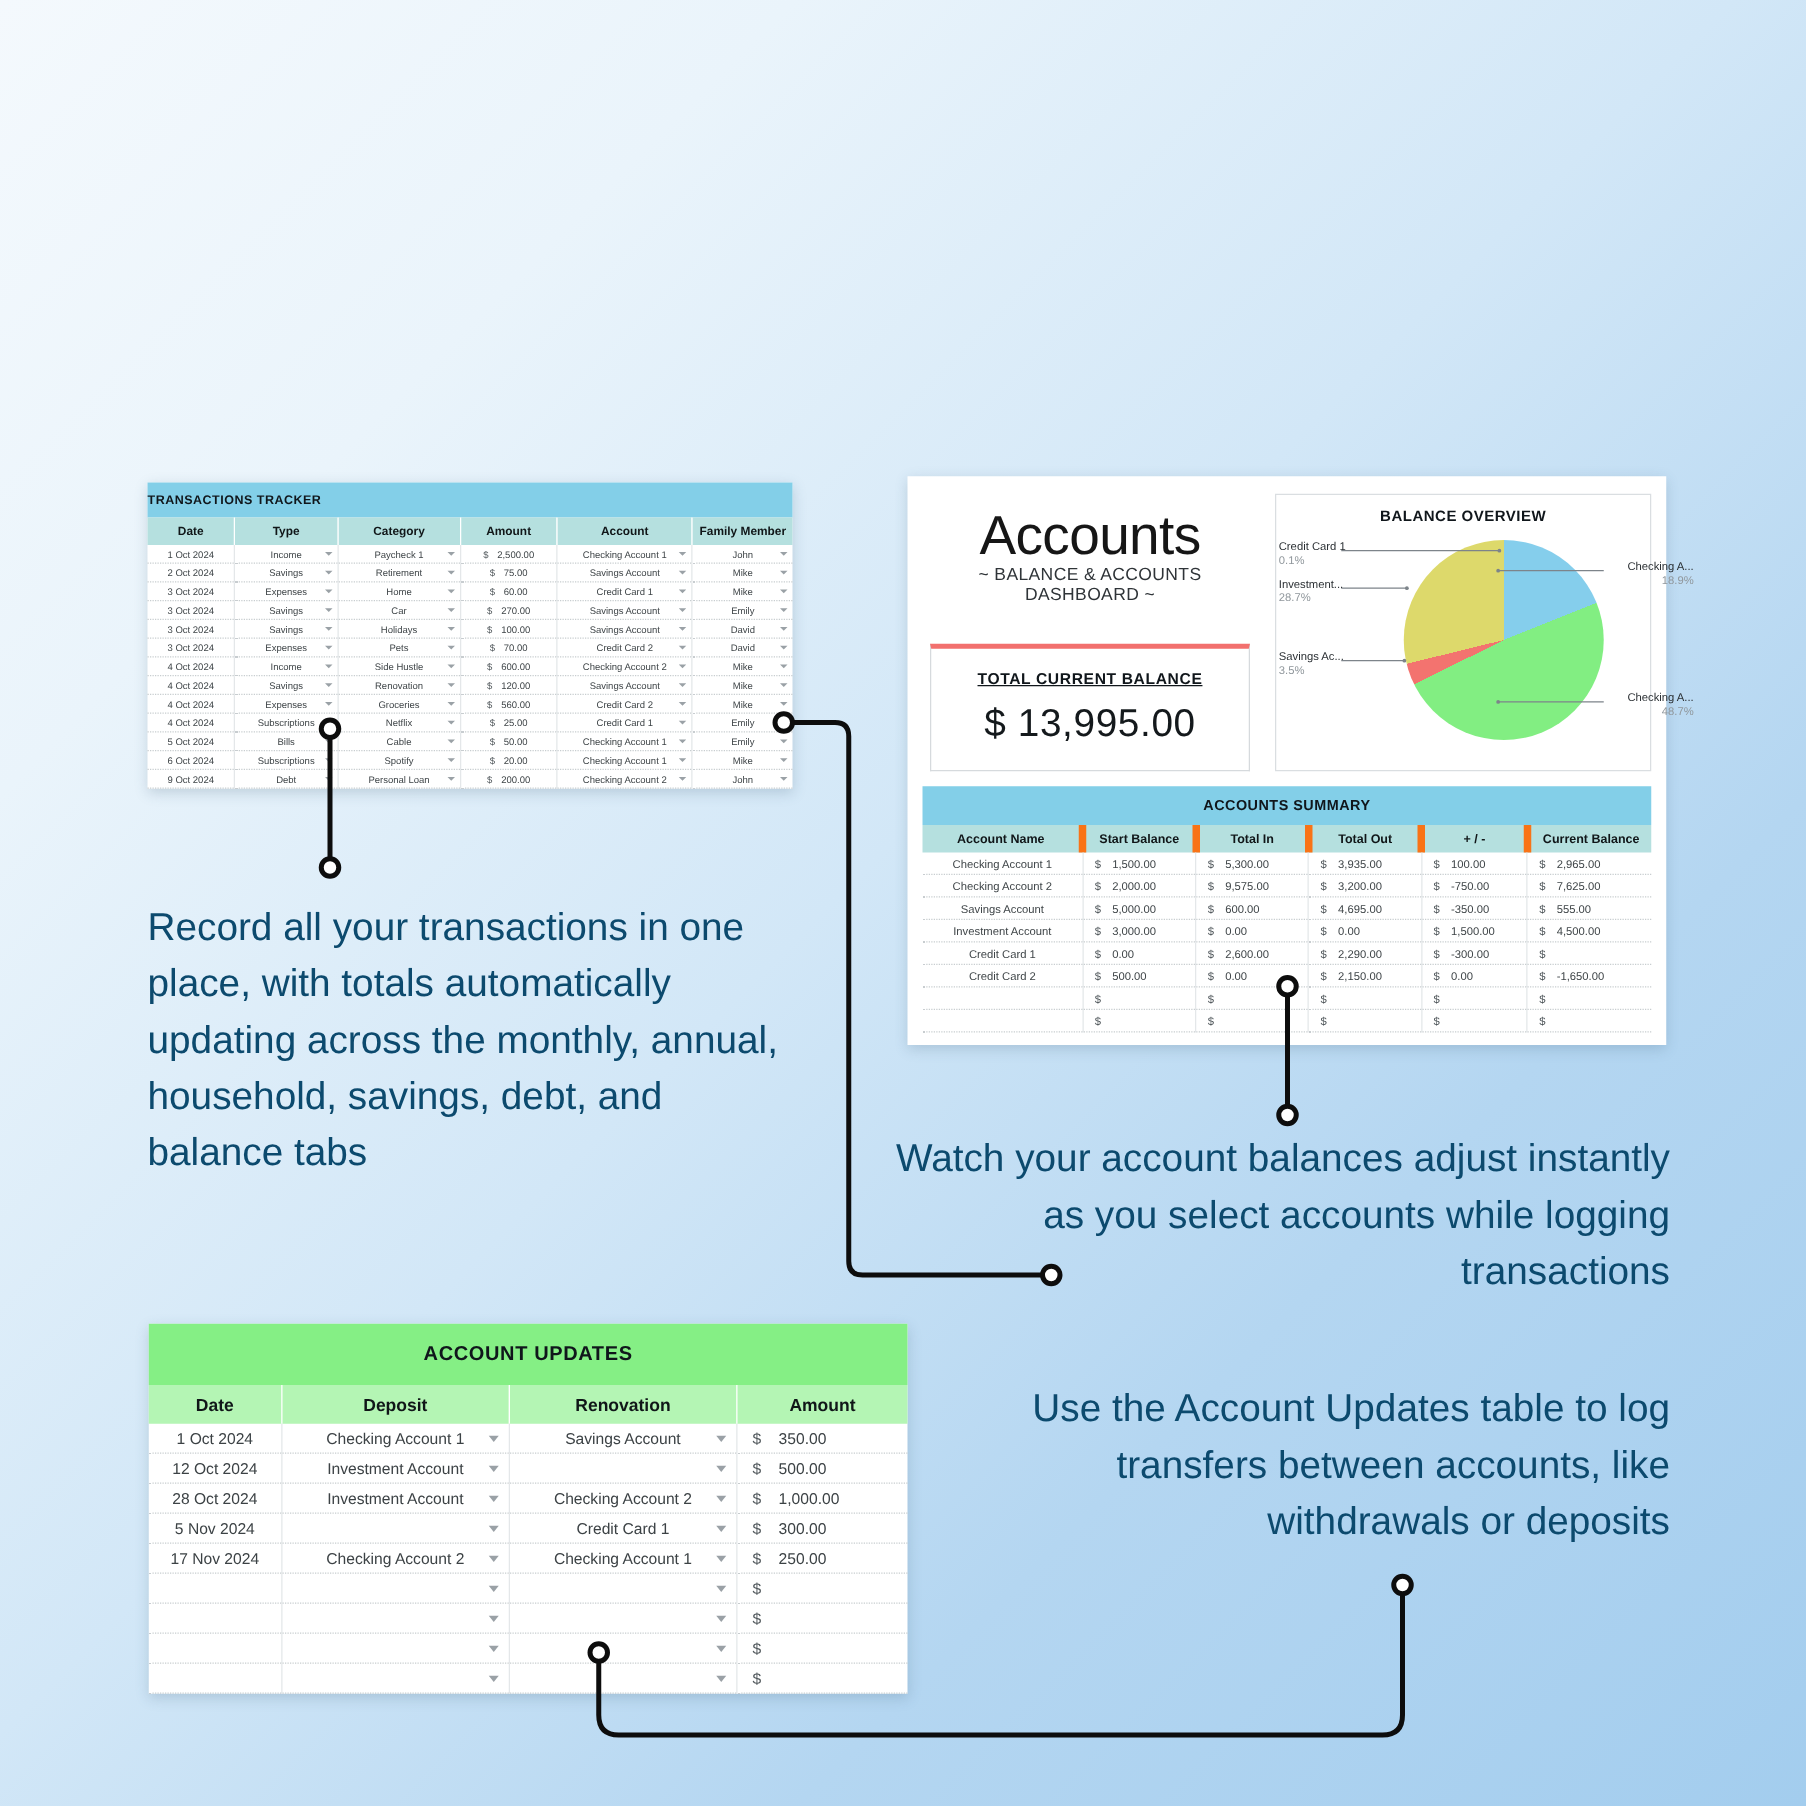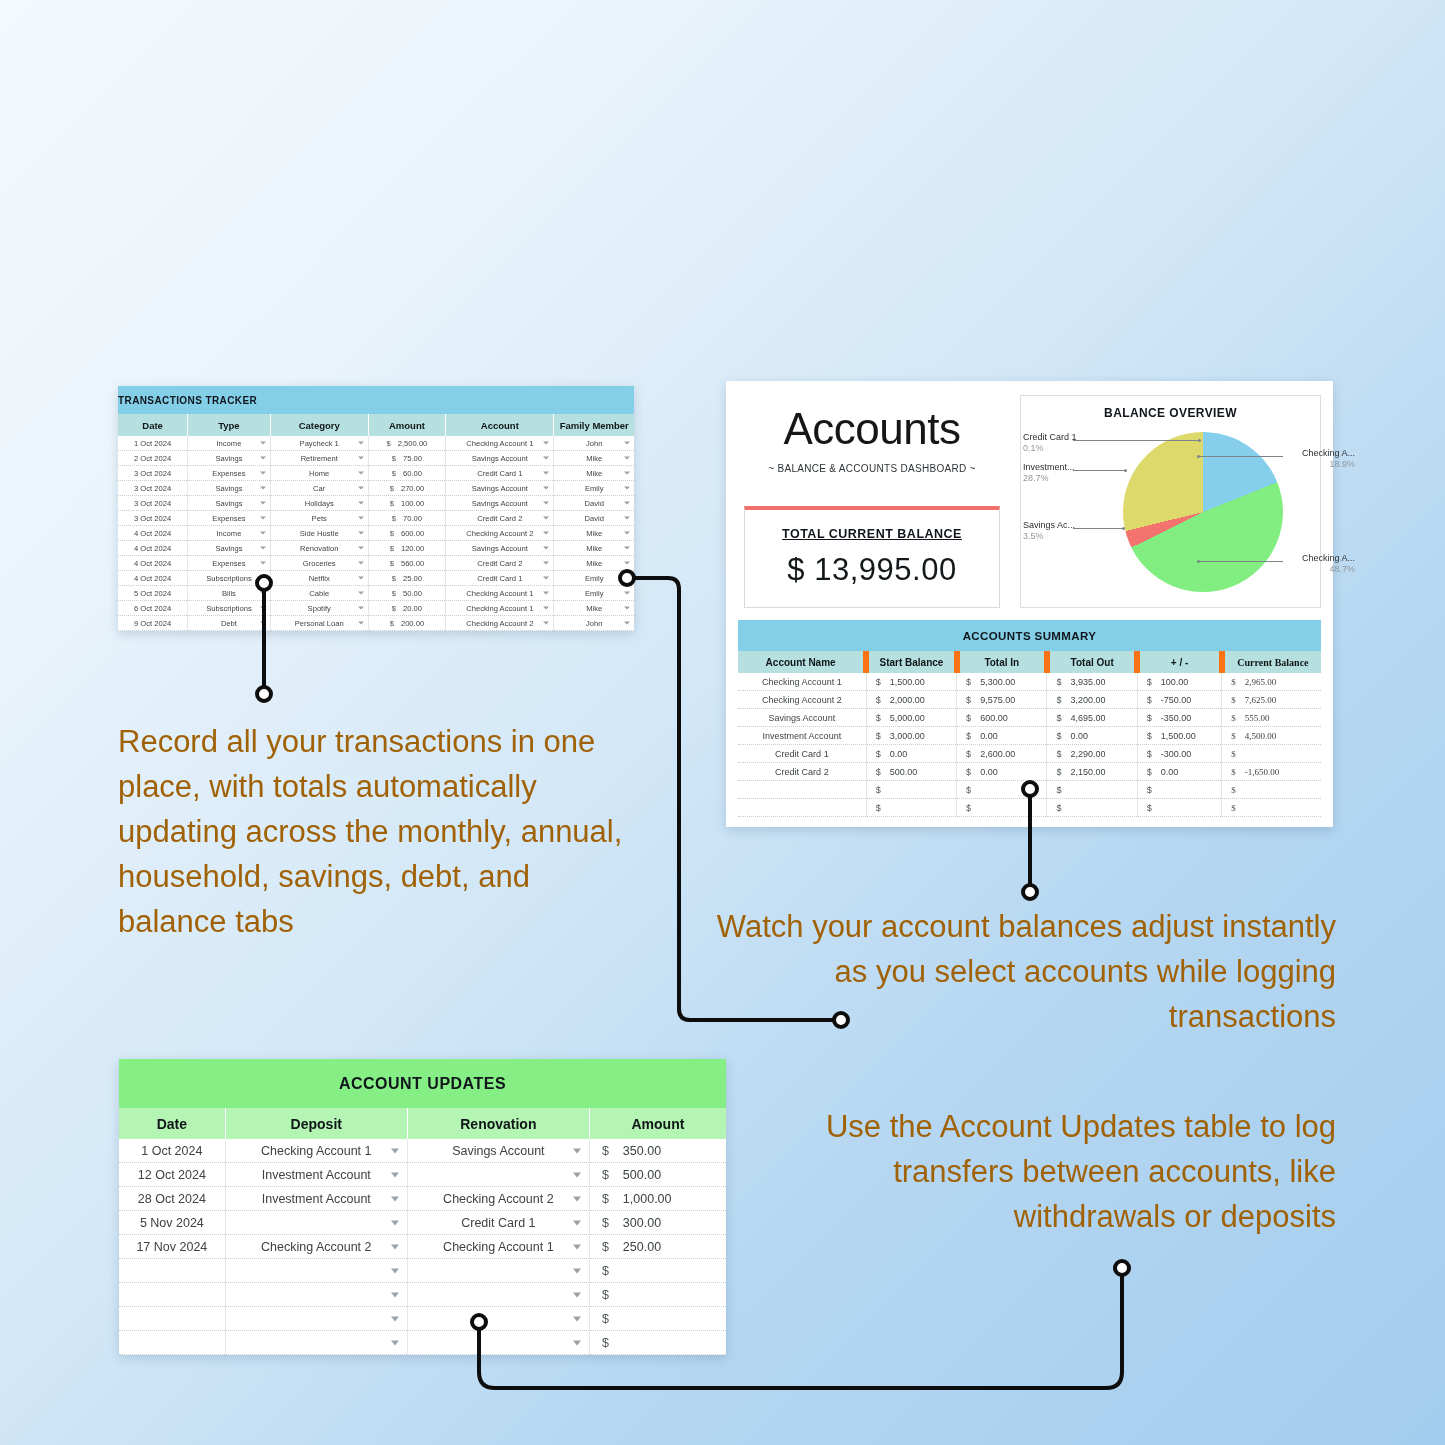--- a/index.html
+++ b/index.html
@@ -82,22 +82,22 @@
 
   
   #accounts-panel { left: 726px; top: 381px; width: 607px; padding: 14px 12px 10px; }
   .acc-top { display: flex; gap: 14px; }
   .acc-left { width: 268px; padding-top: 12px; }
   .acc-heading {
     font-size: 44px; font-weight: 400; text-align: center;
     color: #161616; letter-spacing: -0.5px; line-height: 1;
   }
   .acc-sub {
-    font-size: 10px; text-align: center; color: #2f3438;
-    margin-top: 12px; letter-spacing: 0.3px;
+    font-size: 14px; text-align: center; color: #2f3438;
+    letter-spacing: 0.3px;
   }
   .balance-box {
     margin: 32px 6px 0; border: 1px solid #d6dadd; border-top: 4px solid #f2706e;
     background: #fff; text-align: center; padding: 17px 6px 19px;
   }
   .balance-label { font-size: 12.5px; font-weight: bold; letter-spacing: 0.5px; color: #10161b; text-decoration: underline; }
   .balance-value { font-size: 31px; font-weight: 400; color: #14191c; margin-top: 11px; letter-spacing: 0.5px; }
 
   .chart-box { flex: 1; border: 1px solid #dadee1; padding: 10px 6px 8px; position: relative; }
   .chart-title { text-align: center; font-size: 12px; font-weight: bold; letter-spacing: 0.4px; color: #10161b; }
@@ -117,21 +117,21 @@
   table.sum { width: 100%; border-collapse: collapse; table-layout: fixed; }
   table.sum th {
     background: #b5e0df; font-size: 10px; font-weight: bold; color: #101618;
     padding: 6px 0 5px; border-right: 6px solid #f97316;
   }
   table.sum td {
     font-size: 9px; color: #3f4548; padding: 4px 0 3px; height: 17px;
     border-bottom: 1px dotted #c8cdd0; border-right: 1px solid #e4e7e9;
     text-align: center; white-space: nowrap;
   }
-  table.sum tr td:last-child, table.sum tr th:last-child { border-right: none; font-family: Liberation Serif, serif; }
+  table.sum tr td:last-child, table.sum tr th:last-child { border-right: none; }
   table.sum td.money { text-align: left; padding-left: 9px; }
   table.sum td.money .cur { color: #51585c; margin-right: 9px; }
 
   
   #updates-panel { left: 119px; top: 1059px; width: 607px; }
   .au-title {
     background: #85ef85; text-align: center; font-size: 16px; font-weight: bold;
     letter-spacing: 0.5px; padding: 16px 0 15px; color: #10161b;
   }
   table.au { width: 100%; border-collapse: collapse; table-layout: fixed; }
@@ -145,21 +145,21 @@
     border-bottom: 1px dotted #c8cdd0; border-right: 1px solid #e4e7e9;
   }
   table.au tr td:last-child, table.au tr th:last-child { border-right: none; }
   table.au td.money { text-align: left; padding-left: 12px; }
   table.au td.money .cur { color: #51585c; margin-right: 14px; }
   table.au .caret {
     right: 8px; border-left-width: 4px; border-right-width: 4px; border-top-width: 5px;
   }
 
   
-  .copy { position: absolute; font-size: 31px; line-height: 1.45; color: #a16207; }
+  .copy { position: absolute; font-size: 31px; line-height: 1.45; color: #0c4a6e; }
   #copy-transactions { left: 118px; top: 720px; width: 520px; text-align: left; }
   #copy-accounts { left: 700px; top: 905px; width: 636px; text-align: right; }
   #copy-updates { left: 790px; top: 1105px; width: 546px; text-align: right; }
 
   
   .connector { position: absolute; left: 0; top: 0; width: 1445px; height: 1445px; pointer-events: none; }
 </style>
 </head>
 <body>
 

